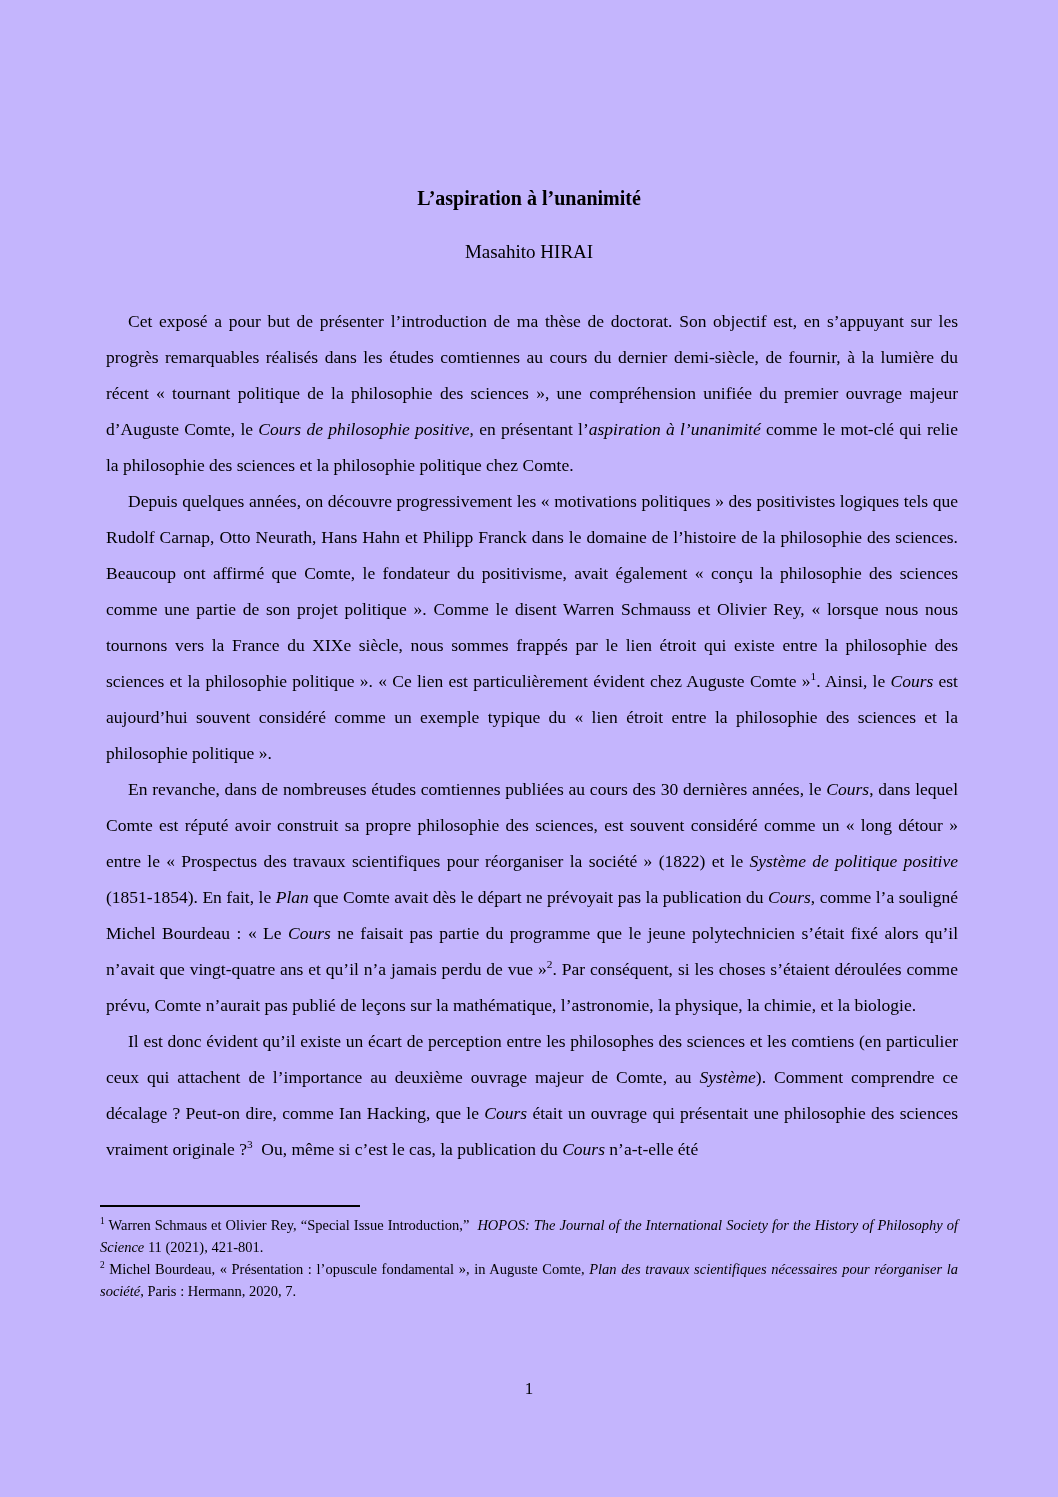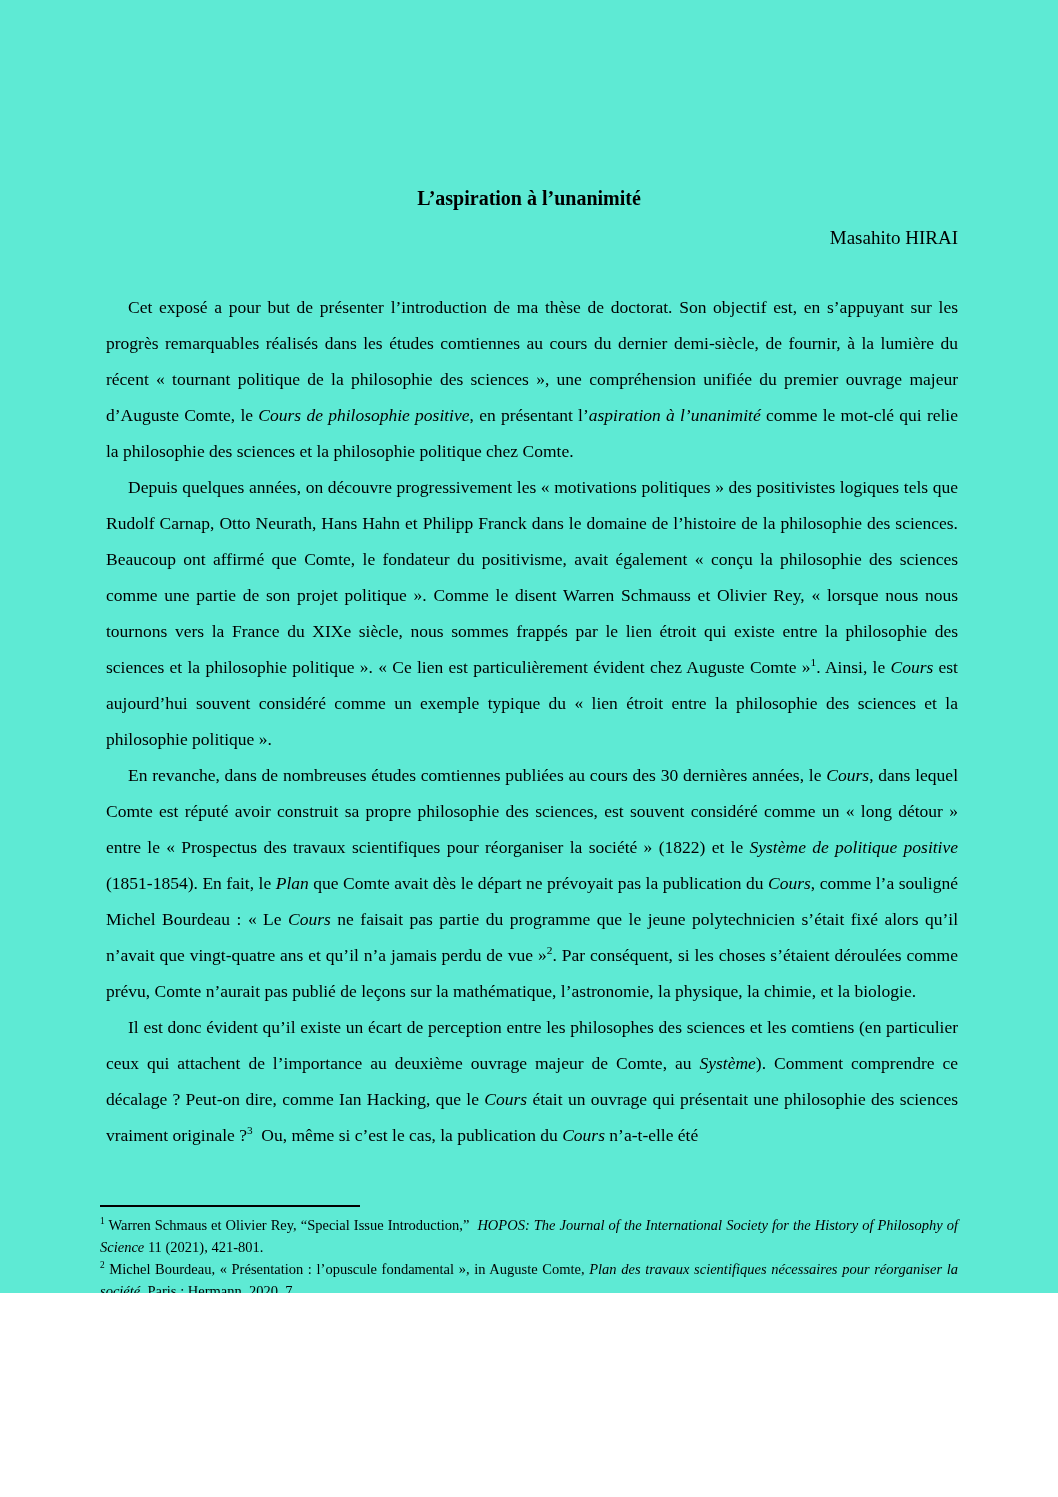--- a/index.html
+++ b/index.html
@@ -3,44 +3,44 @@
 <meta charset="utf-8">
 <style>
   html, body {
     margin: 0;
     padding: 0;
     background: #ffffff;
   }
   .page {
     position: relative;
     width: 1058px;
-    height: 1293px;
+    height: 1497px;
     margin: 0 auto;
-    background: #5eead4;
+    background: #c4b5fd;
     color: #000000;
     font-family: "Liberation Serif", "DejaVu Serif", serif;
     box-sizing: border-box;
     overflow: hidden;
   }
   .content {
     position: absolute;
     left: 100px;
     right: 100px;
     top: 0;
   }
   .doc-title {
     margin-top: 185px;
     text-align: center;
     font-size: 20px;
     line-height: 26px;
     font-weight: bold;
   }
   .doc-author {
-    margin-top: 14px;
-    text-align: right;
+    margin-top: 28px;
+    text-align: center;
     font-size: 19px;
     line-height: 26px;
     font-weight: normal;
   }
   .body-text {
     margin-top: 38px;
     font-size: 17.5px;
     line-height: 36px;
     text-align: justify;
     margin-left: 6px;

